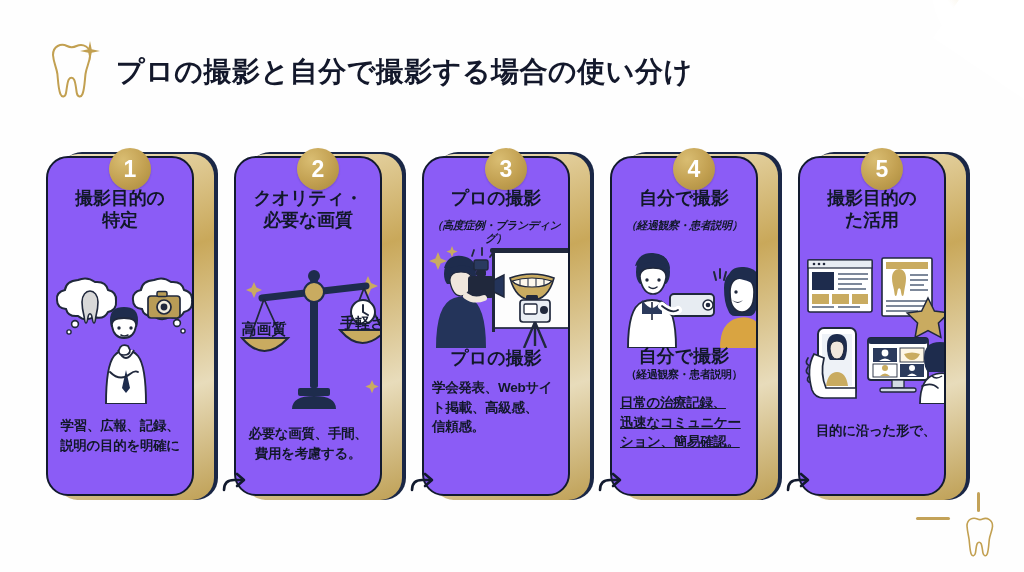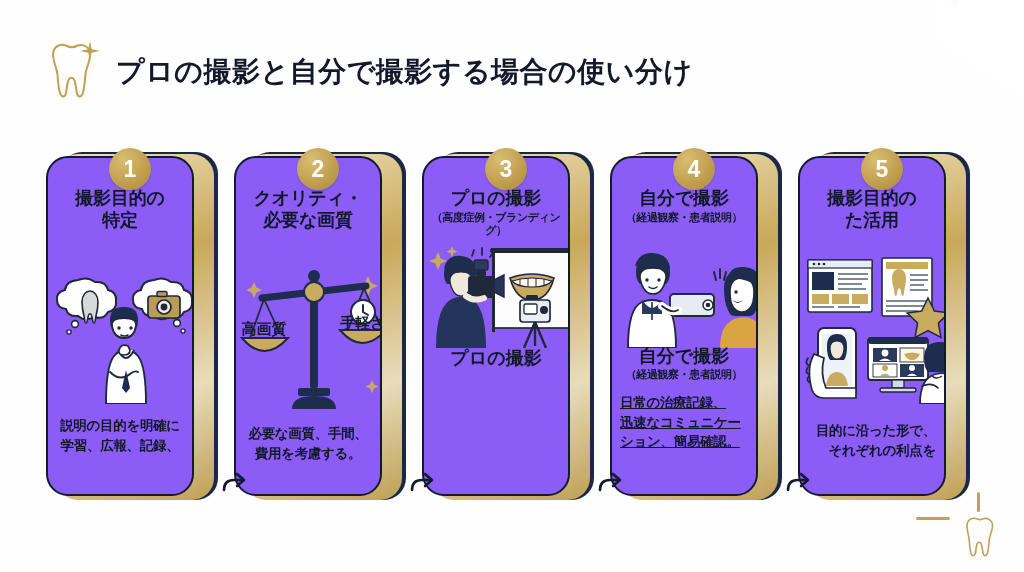--- a/index.html
+++ b/index.html
@@ -72,22 +72,23 @@
   }
   .card-head{
     position:absolute;left:0;right:0;top:30px;text-align:center;padding:0 6px;
     box-sizing:border-box;
   }
   .card-head .h{
     font-size:18px;font-weight:700;color:#111829;line-height:1.22;
     letter-spacing:-.2px;
   }
   .card-head .sub{
-    font-size:11px;font-weight:700;color:#111829;line-height:1.2;margin-top:1px;
+    font-size:11px;font-weight:700;color:#111829;line-height:1.2;margin-top:9px;
     letter-spacing:-.4px;
+    font-style:italic;
   }
   .art{position:absolute;left:0;right:0;}
   .mid{
     position:absolute;left:0;right:0;text-align:center;padding:0 4px;box-sizing:border-box;
   }
   .mid .h{font-size:18px;font-weight:700;color:#111829;line-height:1.2;}
   .mid .sub{font-size:11px;font-weight:700;color:#111829;line-height:1.2;letter-spacing:-.4px;}
   .body-txt{
     position:absolute;left:8px;right:8px;
     font-size:13.5px;font-weight:700;color:#12182a;line-height:1.45;
@@ -162,22 +163,22 @@
             <path d="M73 81 q3 2 7 0" fill="none" stroke="#20283c" stroke-width="1.6" stroke-linecap="round"></path>
             <path d="M58 150 q0 -38 8 -48 q5 -6 12 -6 q7 0 12 6 q8 10 8 48 Z" fill="#fff" stroke="#20283c" stroke-width="1.9"></path>
             <path d="M78 96 l0 20 l-4 18 l4 5 l4 -5 l-4 -18 Z" fill="#1e2c4d"></path>
             <path d="M70 96 q4 8 8 8 q4 0 8 -8" fill="#fff" stroke="#20283c" stroke-width="1.8"></path>
             <path d="M62 118 q10 10 20 2 q5 -4 8 -2" fill="none" stroke="#20283c" stroke-width="1.9" stroke-linecap="round"></path>
             <path d="M80 92 q-7 -3 -9 4 q-1 5 5 5 q6 0 6 -5 Z" fill="#fff" stroke="#20283c" stroke-width="1.7"></path>
           </svg>
         </div>
 
         <div class="body-txt center" style="top:258px;">
+          <div>学習、広報、記録、</div>
           <div>説明の目的を明確に</div>
-          <div>学習、広報、記録、</div>
         </div>
       </div>
       <div class="badge">1</div>
       <svg class="arrow" style="left:176px;" viewBox="0 0 26 26">
         <path d="M2 22 q0 -10 10 -10 l8 0" fill="none" stroke="#121a2e" stroke-width="2.6" stroke-linecap="round"></path>
         <path d="M15 6 l7 6 l-7 6" fill="none" stroke="#121a2e" stroke-width="2.6" stroke-linecap="round" stroke-linejoin="round"></path>
       </svg>
     </div>
 
     <div class="card-slot" style="margin-left:20px;">
@@ -263,20 +264,25 @@
             <rect x="100" y="66" width="13" height="10" rx="1.5" fill="#fff" stroke="#20283c" stroke-width="1.3"></rect>
             <circle cx="120" cy="72" r="4" fill="#20283c"></circle>
             <path d="M111 84 L100 110 M111 84 L122 110 M111 84 L111 108" stroke="#20283c" stroke-width="2.4" fill="none"></path>
           </svg>
         </div>
 
         <div class="mid" style="top:190px;">
           <div class="h">プロの撮影</div>
         </div>
 
+        <div class="body-txt left" style="top:220px;">
+          <div>学会発表、Webサイ</div>
+          <div>ト掲載、高級感、</div>
+          <div>信頼感。</div>
+        </div>
       </div>
       <div class="badge">3</div>
       <svg class="arrow" style="left:176px;" viewBox="0 0 26 26">
         <path d="M2 22 q0 -10 10 -10 l8 0" fill="none" stroke="#121a2e" stroke-width="2.6" stroke-linecap="round"></path>
         <path d="M15 6 l7 6 l-7 6" fill="none" stroke="#121a2e" stroke-width="2.6" stroke-linecap="round" stroke-linejoin="round"></path>
       </svg>
     </div>
 
     <div class="card-slot" style="margin-left:20px;">
       <div class="card-back"></div>
@@ -404,21 +410,20 @@
 
             <path d="M120 150 q0 -26 16 -30 q8 -2 14 1 q8 4 8 29 Z" fill="#fff" stroke="#20283c" stroke-width="1.8"></path>
             <path d="M124 104 q0 -16 16 -16 q16 0 16 16 q0 10 -4 14 l-24 0 q-4 -4 -4 -14 Z" fill="#1e2c4d"></path>
             <path d="M132 122 q4 4 10 0" stroke="#20283c" stroke-width="1.5" fill="none"></path>
             <path d="M122 132 q10 -4 16 2" stroke="#20283c" stroke-width="1.7" fill="none" stroke-linecap="round"></path>
           </svg>
         </div>
 
         <div class="body-txt center" style="top:263px;text-align:right;">
           <div>目的に沿った形で、</div>
-          <div>それぞれの利点を</div>
         </div>
       </div>
       <div class="badge">5</div>
     </div>
 
   </div>
 
   <div class="tick" style="right:74px;bottom:52px;width:34px;"></div>
   <div class="vtick" style="right:44px;bottom:60px;height:20px;"></div>
   <svg class="bottom-tooth" viewBox="0 0 44 48">

